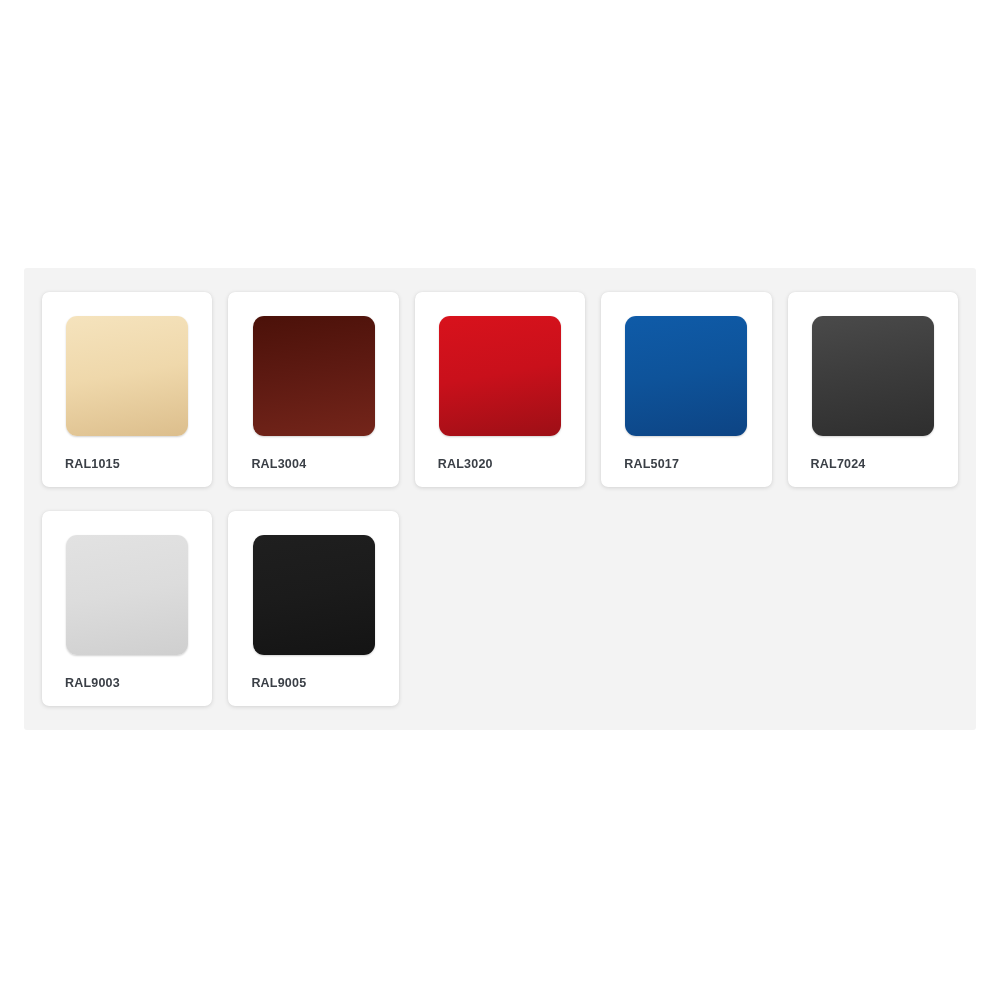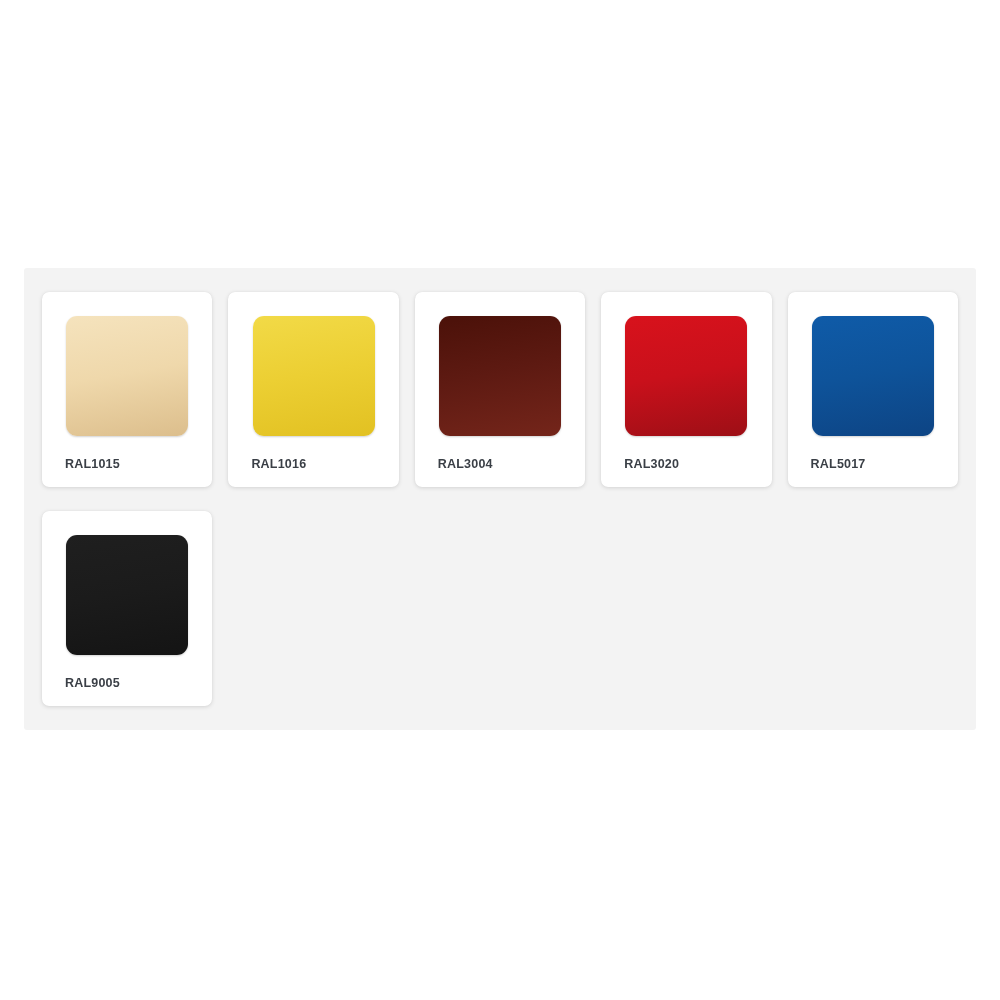--- a/index.html
+++ b/index.html
@@ -96,44 +96,50 @@
   <div class="swatch-panel">
     <div class="swatch-grid" id="swatch-grid">
         <div class="swatch-cell">
           <div class="swatch-card">
             <div class="swatch-chip" style="background: linear-gradient(170deg, rgb(245, 227, 189) 0%, rgb(239, 216, 171) 48%, rgb(220, 190, 140) 100%);"></div>
             <div class="swatch-label">RAL1015</div>
           </div>
         </div>
         <div class="swatch-cell">
           <div class="swatch-card">
-            <div class="swatch-chip" style="background: linear-gradient(170deg, rgb(242, 218, 71) 0%, rgb(236, 207, 51) 48%, rgb(226, 193, 34) 100%);"></div>
-            <div class="swatch-label">RAL1016</div>
-          </div>
-        </div>
-        <div class="swatch-cell">
-          <div class="swatch-card">
             <div class="swatch-chip" style="background: linear-gradient(170deg, rgb(75, 17, 9) 0%, rgb(94, 26, 18) 48%, rgb(116, 37, 26) 100%);"></div>
             <div class="swatch-label">RAL3004</div>
           </div>
         </div>
         <div class="swatch-cell">
           <div class="swatch-card">
             <div class="swatch-chip" style="background: linear-gradient(170deg, rgb(216, 18, 28) 0%, rgb(201, 16, 27) 48%, rgb(157, 15, 22) 100%);"></div>
             <div class="swatch-label">RAL3020</div>
           </div>
         </div>
         <div class="swatch-cell">
           <div class="swatch-card">
             <div class="swatch-chip" style="background: linear-gradient(170deg, rgb(15, 91, 168) 0%, rgb(14, 83, 154) 48%, rgb(13, 68, 132) 100%);"></div>
             <div class="swatch-label">RAL5017</div>
           </div>
         </div>
         <div class="swatch-cell">
           <div class="swatch-card">
+            <div class="swatch-chip" style="background: linear-gradient(170deg, rgb(74, 74, 74) 0%, rgb(60, 60, 60) 48%, rgb(46, 46, 46) 100%);"></div>
+            <div class="swatch-label">RAL7024</div>
+          </div>
+        </div>
+        <div class="swatch-cell">
+          <div class="swatch-card">
+            <div class="swatch-chip" style="background: linear-gradient(170deg, rgb(226, 226, 226) 0%, rgb(220, 220, 220) 48%, rgb(207, 207, 207) 100%);"></div>
+            <div class="swatch-label">RAL9003</div>
+          </div>
+        </div>
+        <div class="swatch-cell">
+          <div class="swatch-card">
             <div class="swatch-chip" style="background: linear-gradient(170deg, rgb(31, 31, 31) 0%, rgb(27, 27, 27) 48%, rgb(20, 20, 20) 100%);"></div>
             <div class="swatch-label">RAL9005</div>
           </div>
         </div>
       </div>
   </div>
 
 </div>
 
 </body></html>

